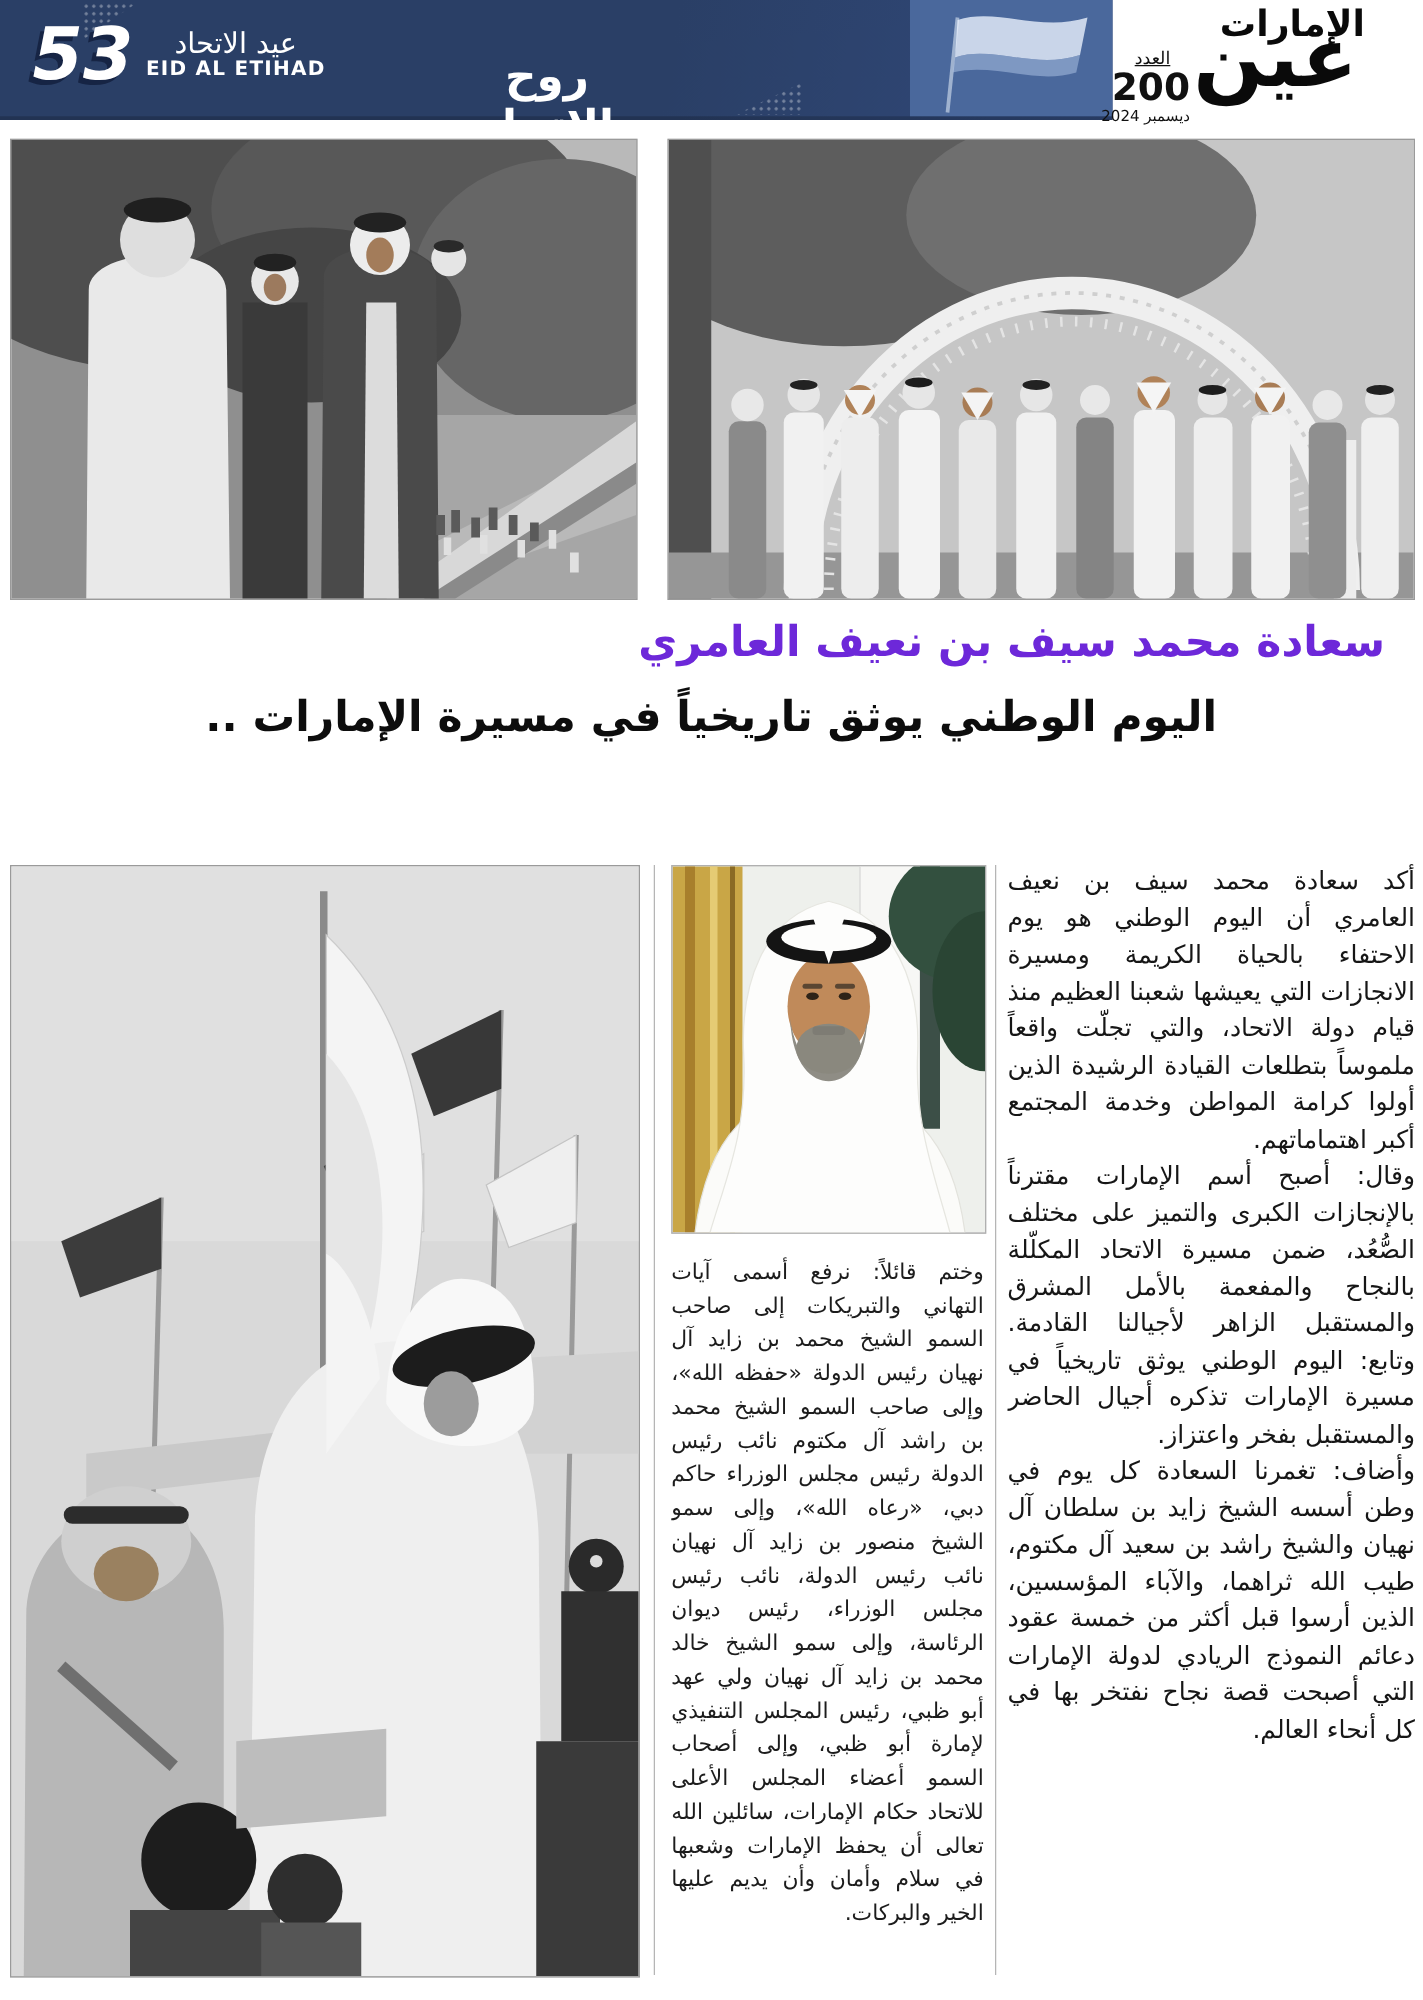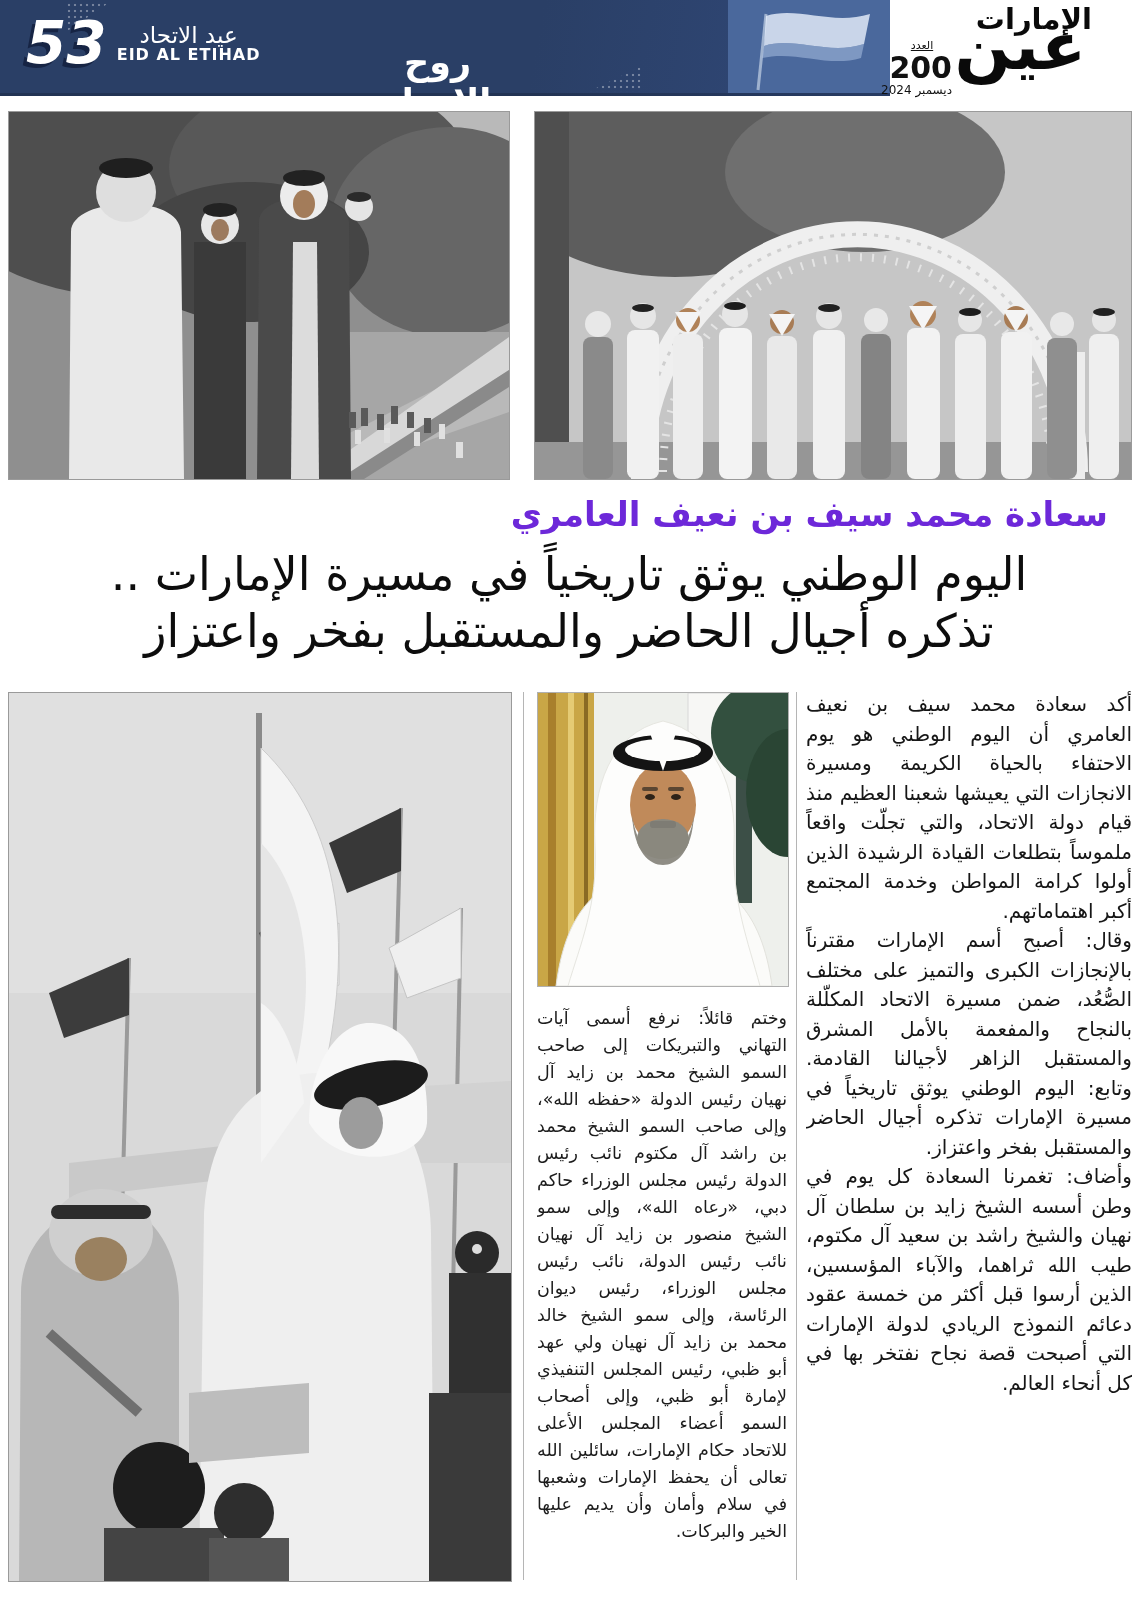--- a/index.html
+++ b/index.html
@@ -47,38 +47,38 @@
     color:#0a0a0a;direction:rtl;white-space:nowrap;z-index:2;
   }
   .logo-main{
     position:absolute;right:52px;top:14px;font-size:66px;font-weight:900;
     line-height:1;color:#0a0a0a;direction:rtl;z-index:1;
   }
   .issue{
     position:absolute;right:186px;top:40px;width:60px;text-align:center;
     direction:rtl;line-height:1.1;color:#111;
   }
-  .issue-label{font-size:11px;text-decoration:underline;}
+  .issue-label{font-size:14px;text-decoration:underline;}
   .issue-num{font-size:30px;font-weight:bold;line-height:1.05;}
   .issue-date{font-size:12px;white-space:nowrap;}
   
   .photo{position:absolute;border:1px solid #9a9a9a;overflow:hidden;background:#cfcfcf;}
   .photo svg{display:block;width:100%;height:100%;}
   .photo-tl{left:8px;top:111px;width:500px;height:367px;}
   .photo-tr{left:534px;top:111px;width:596px;height:367px;}
   .photo-main{left:8px;top:692px;width:502px;height:888px;}
   .portrait{left:537px;top:692px;width:250px;height:293px;border:1px solid #b0b0b0;}
   
   .byline{
     position:absolute;right:30px;top:494px;left:30px;text-align:right;direction:rtl;
     font-size:34px;font-weight:700;color:#6d28d9;white-space:nowrap;
   }
   .headline{position:absolute;left:10px;right:10px;top:546px;text-align:center;direction:rtl;}
   .headline .hl{
-    font-size:46px;line-height:57px;font-weight:400;color:#0d0d0d;white-space:nowrap;
+    font-size:34px;line-height:57px;font-weight:700;color:#0d0d0d;white-space:nowrap;
   }
   
   .vrule{position:absolute;width:1px;background:var(--rule_gray,#b5b5b5);}
   .vr1{left:523px;top:692px;height:888px;}
   .vr2{left:796px;top:692px;height:888px;}
   .mid-col{
     position:absolute;left:537px;top:1005px;width:250px;height:578px;
     direction:rtl;text-align:justify;font-size:17.5px;line-height:27px;color:#1c1c1c;
     overflow:hidden;
   }
@@ -247,21 +247,20 @@
             <circle cx="15" cy="208" r="12" fill="#e6e6e6"></circle>
             <ellipse cx="15" cy="200" rx="11" ry="4" fill="#222"></ellipse>
           </g>
       </g>
     </svg>
   </figure>
 
   <div class="byline">سعادة محمد سيف بن نعيف العامري</div>
   <div class="headline">
     <div class="hl">اليوم الوطني يوثق تاريخياً في مسيرة الإمارات ..</div>
-    <div class="hl">تذكره أجيال الحاضر والمستقبل بفخر واعتزاز</div>
   </div>
 
   <figure class="photo photo-main" style="margin:0">
     <svg viewBox="0 0 502 888" preserveAspectRatio="none">
       <rect width="502" height="888" fill="#d9d9d9"></rect>
       <rect x="0" y="0" width="502" height="300" fill="#e0e0e0"></rect>
 
       <line x1="250" y1="20" x2="250" y2="700" stroke="#8a8a8a" stroke-width="6"></line>
       <line x1="120" y1="265" x2="112" y2="560" stroke="#9a9a9a" stroke-width="4"></line>
       <line x1="392" y1="115" x2="380" y2="540" stroke="#9a9a9a" stroke-width="4"></line>

